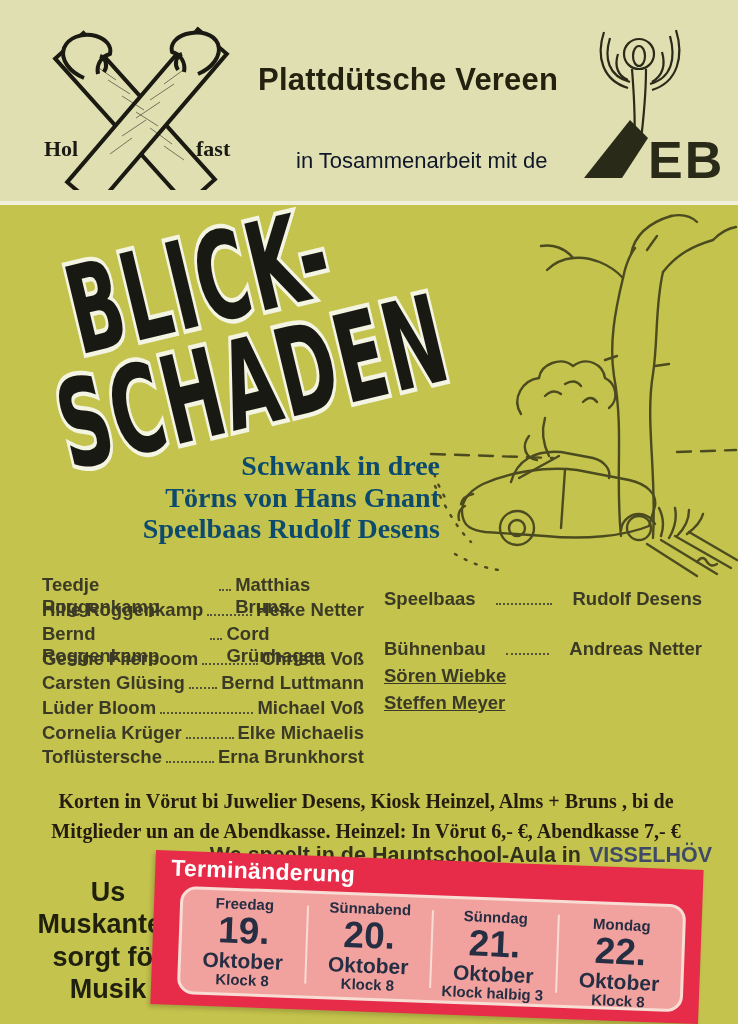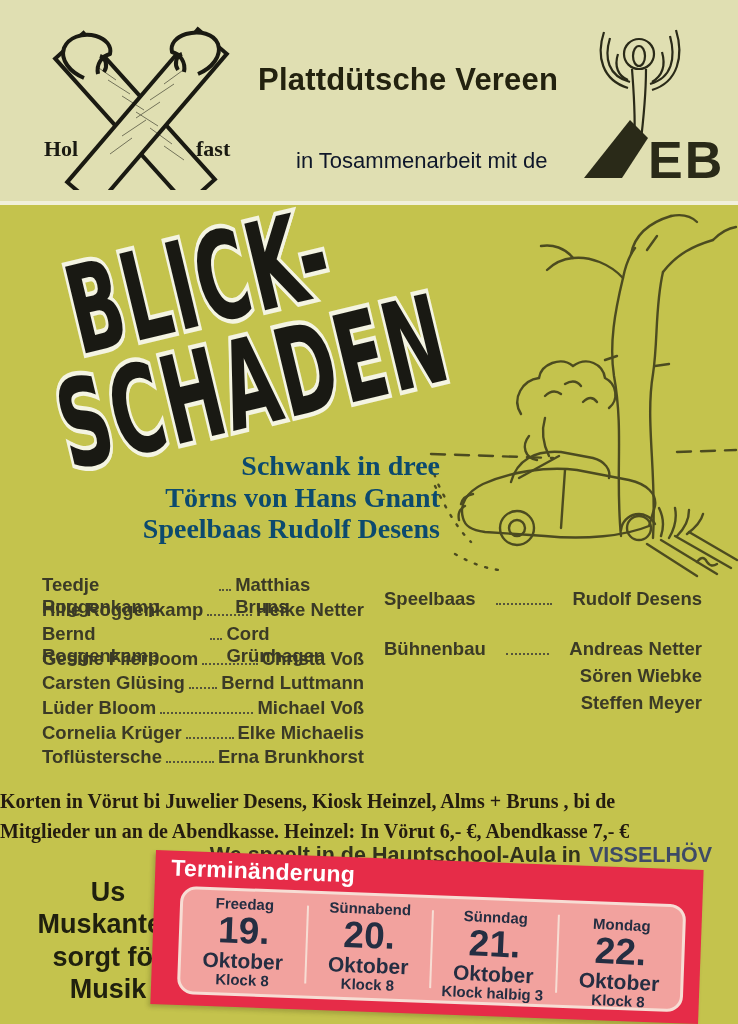--- a/index.html
+++ b/index.html
@@ -45,24 +45,24 @@
     font-family:"Liberation Serif",serif;font-weight:bold;font-size:28px;line-height:1.13;color:#0c4a6e;
   }
   
   .cast{position:absolute;left:42px;top:574px;width:322px;}
   .cast-row,.crew-row{display:flex;align-items:baseline;font-size:18.5px;font-weight:600;color:#3b3a26;height:24.6px;}
   .dots{flex:1;border-bottom:2.2px dotted #55543a;margin:0 4px 4px 4px;min-width:12px;}
   .crew{position:absolute;left:384px;top:588px;width:318px;}
   .crew-row{height:27px;gap:16px;}
   .crew-row.gap-before{margin-top:23px;}
   .crew-row.gap-before-sm{margin-top:13px;}
-  .crew-row.name-only{justify-content:flex-end;}
+  .crew-row.name-only{justify-content:flex-start;text-decoration:underline;}
   
   .tickets{
-    position:absolute;left:0;top:786px;width:732px;
+    position:absolute;left:0;top:786px;width:732px;text-align:center;
     font-family:"Liberation Serif",serif;font-weight:bold;font-size:20px;line-height:1.5;color:#241c10;
   }
   .venue{position:absolute;top:843px;left:0;width:712px;text-align:right;font-size:21.5px;font-weight:bold;color:#32321c;}
   .venue .highlight{color:#3e4a66;margin-left:8px;}
   .music{position:absolute;left:8px;top:876px;width:200px;text-align:center;font-size:27px;font-weight:bold;color:#20200e;line-height:1.2;}
   
   .ghost-box{position:absolute;left:184px;top:938px;width:390px;height:72px;background:#edeecd;border-radius:14px;transform:rotate(1.6deg);}
   .sticker{
     position:absolute;left:156px;top:850px;width:548px;height:154px;
     background:#e62c48;transform:rotate(2.1deg);transform-origin:0 0;

